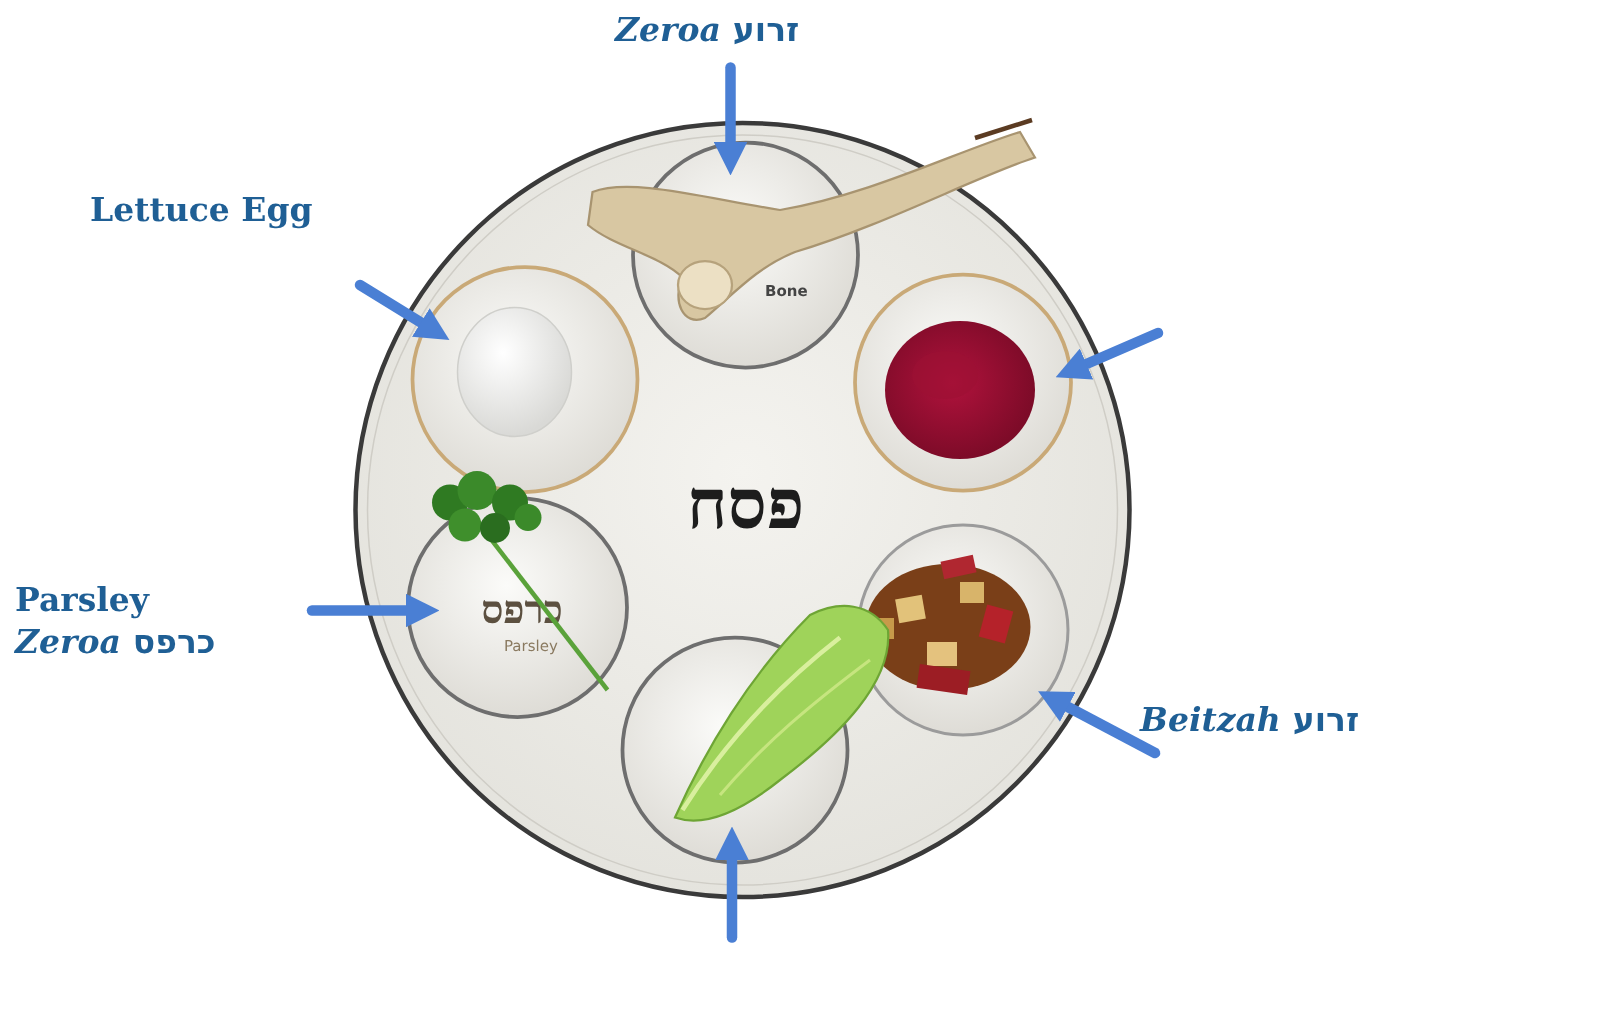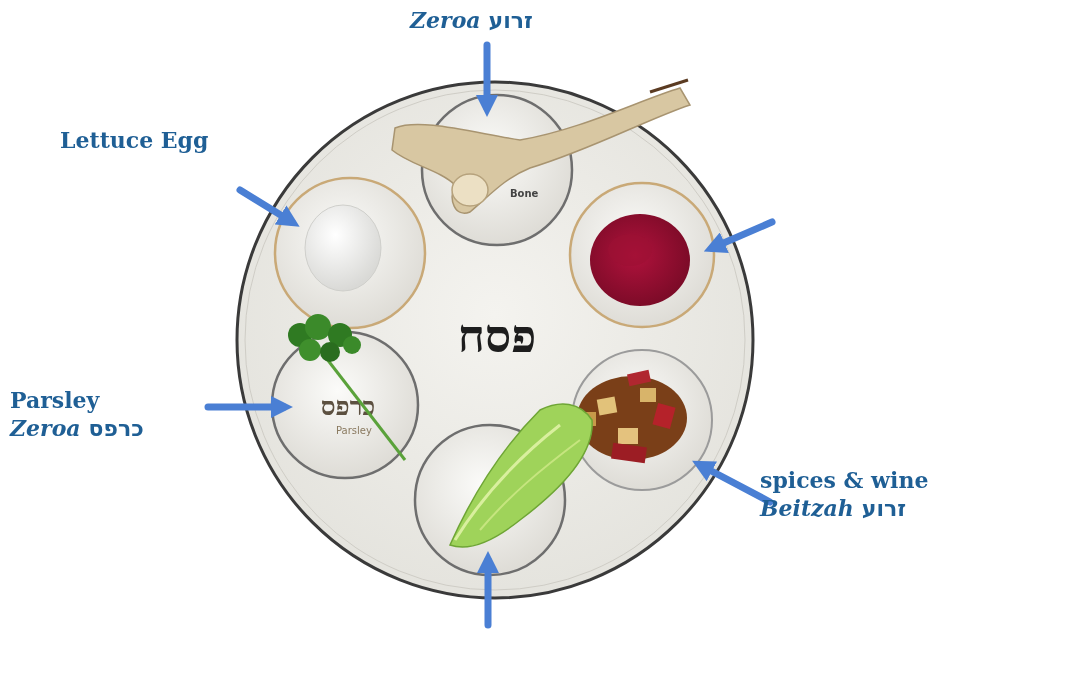--- a/index.html
+++ b/index.html
@@ -136,17 +136,16 @@
     <span class="line">Lettuce Egg</span>
   </div>
 
 
   <div class="label" style="left:10px;top:386px;width:200px;">
     <span class="line">Parsley</span>
     <span class="line"><span class="it">Zeroa</span><span class="he">כרפס</span></span>
   </div>
 
   <div class="label" style="left:760px;top:466px;width:230px;">
-    <span class="line">spices &amp; wine</span>
     <span class="line"><span class="it">Beitzah</span><span class="he">זרוע</span></span>
   </div>
 
 </div>
 
 </body></html>

